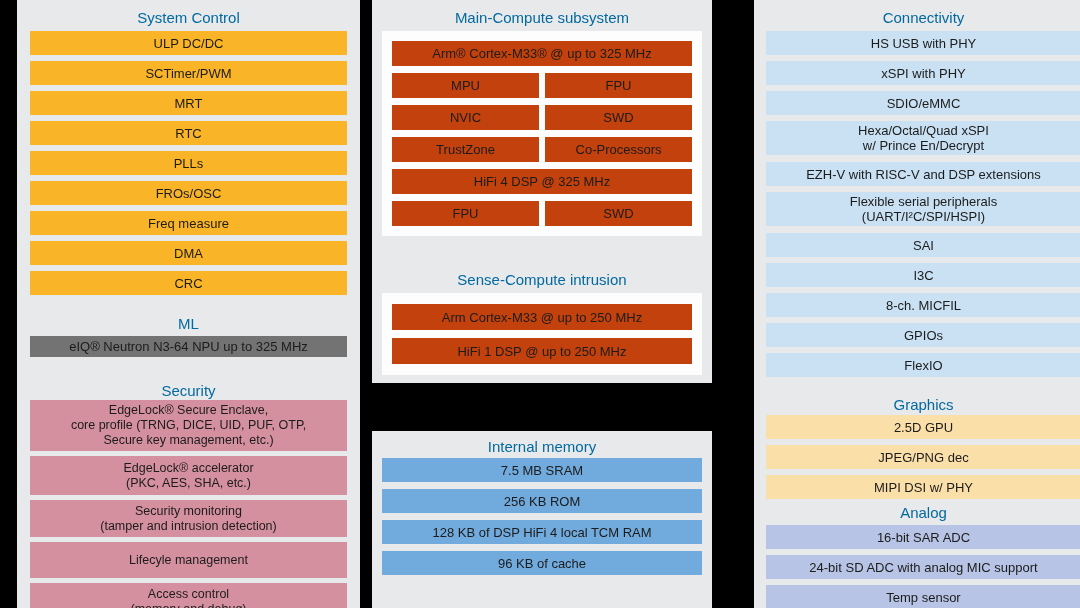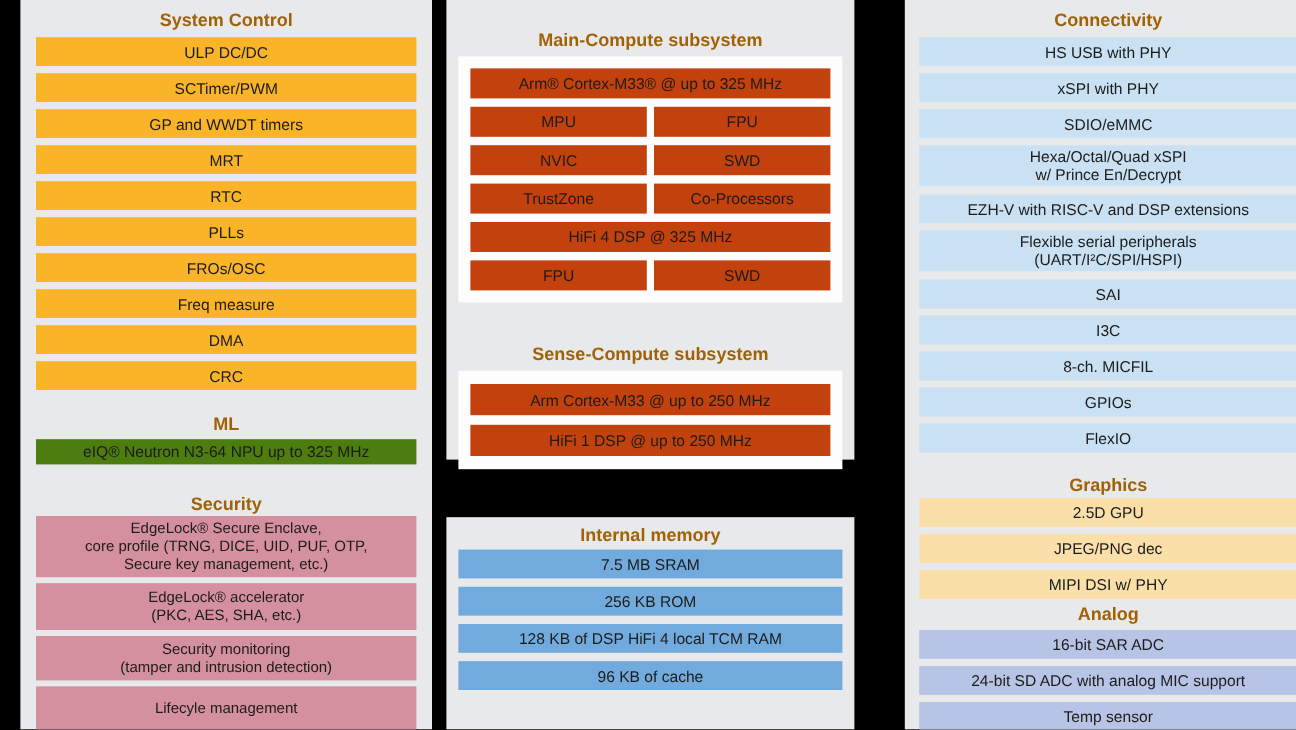--- a/index.html
+++ b/index.html
@@ -10,49 +10,49 @@
     position: relative;
     overflow: hidden;
   }
   .stage { position: absolute; inset: 0; }
 
   .panel {
     position: absolute;
     background: #e7e9eb;
   }
   .left-panel   { left: 17px;  top: 0;     width: 343px; height: 608px; padding: 0 13px; }
-  .mid-top      { left: 372px; top: 0;     width: 340px; height: 383px; padding: 16px 10px; }
+  .mid-top      { left: 372px; top: 0;     width: 340px; height: 383px; padding: 0 10px; }
   .mid-bottom   { left: 372px; top: 431px; width: 340px; height: 177px; padding: 0 10px; }
   .right-panel  { left: 754px; top: 0;     width: 339px; height: 608px; padding: 0 12px; }
 
   .sec-title {
     font-size: 15px;
     line-height: 16px;
-    font-weight: bold;
-    color: #a16207;
+    font-weight: normal;
+    color: #0369a1;
     text-align: center;
   }
   .t-first { margin-top: 10px; margin-bottom: 5px; }
 
   .bar {
     display: flex;
     align-items: center;
     justify-content: center;
     text-align: center;
     font-size: 13px;
     line-height: 15px;
     color: #1c1c1c;
     height: 24px;
     margin-bottom: 6px;
     white-space: pre-line;
   }
 
   
   .c-sys { background: #fab427; }
-  .c-ml  { background: #4d7c0f; text-align: center; }
+  .c-ml  { background: #737373; text-align: center; }
   .c-sec { background: #d5909f; font-size: 12.5px; }
   .c-grn { background: #c2410c; }
   .c-mem { background: #71aadc; }
   .c-con { background: #c9e1f3; }
   .c-gfx { background: #fadfa8; }
   .c-ana { background: #b7c4e5; }
 
   
   .t-ml  { margin-top: 21px; margin-bottom: 4px; }
   .bar-ml { height: 21px; }
@@ -91,21 +91,20 @@
 </style>
 </head>
 <body>
 
 <div class="stage">
 
   <section class="panel left-panel">
     <h2 class="sec-title t-first">System Control</h2>
     <div class="bar c-sys">ULP DC/DC</div>
     <div class="bar c-sys">SCTimer/PWM</div>
-    <div class="bar c-sys">GP and WWDT timers</div>
     <div class="bar c-sys">MRT</div>
     <div class="bar c-sys">RTC</div>
     <div class="bar c-sys">PLLs</div>
     <div class="bar c-sys">FROs/OSC</div>
     <div class="bar c-sys">Freq measure</div>
     <div class="bar c-sys">DMA</div>
     <div class="bar c-sys">CRC</div>
 
     <h2 class="sec-title t-ml">ML</h2>
     <div class="bar c-ml bar-ml">eIQ® Neutron N3-64 NPU up to 325 MHz</div>
@@ -135,21 +134,21 @@
         <div class="bar c-grn">TrustZone</div>
         <div class="bar c-grn">Co-Processors</div>
       </div>
       <div class="bar c-grn">HiFi 4 DSP @ 325 MHz</div>
       <div class="grid2">
         <div class="bar c-grn last">FPU</div>
         <div class="bar c-grn last">SWD</div>
       </div>
     </div>
 
-    <h2 class="sec-title t-sense">Sense-Compute subsystem</h2>
+    <h2 class="sec-title t-sense">Sense-Compute intrusion</h2>
     <div class="white-box box-sense">
       <div class="bar c-grn">Arm Cortex-M33 @ up to 250 MHz</div>
       <div class="bar c-grn last">HiFi 1 DSP @ up to 250 MHz</div>
     </div>
   </section>
 
   <section class="panel mid-bottom">
     <h2 class="sec-title t-mem">Internal memory</h2>
     <div class="bar c-mem">7.5 MB SRAM</div>
     <div class="bar c-mem">256 KB ROM</div>

